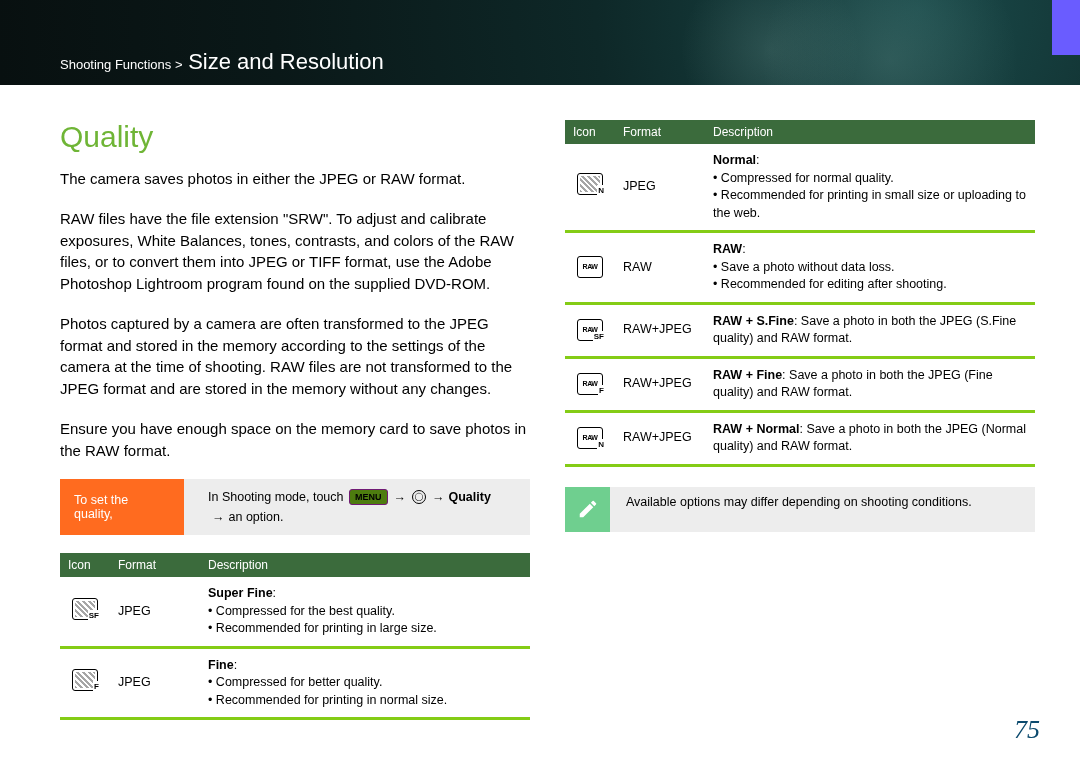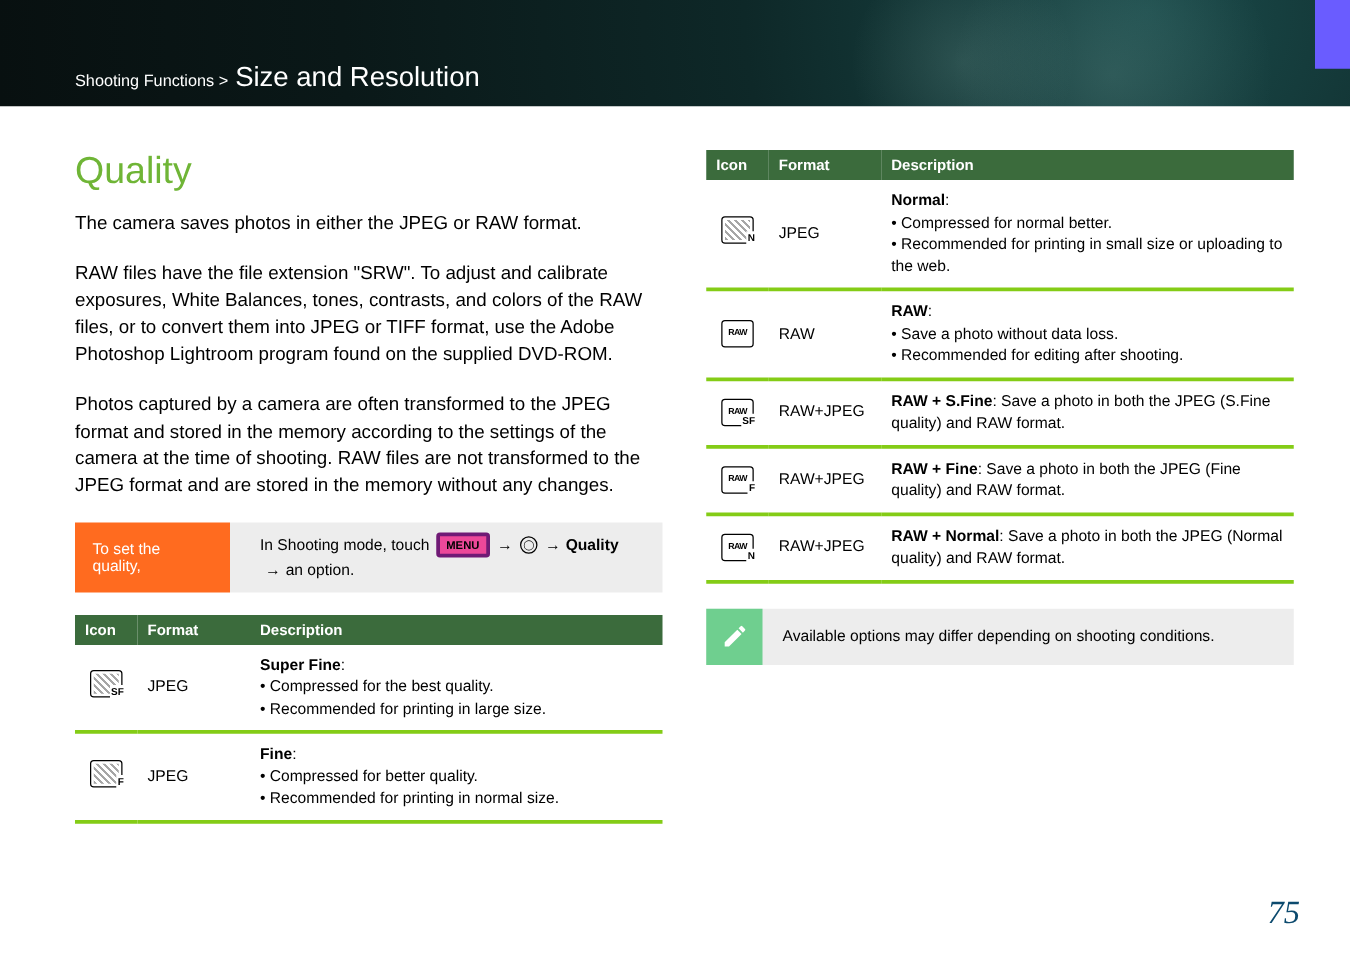--- a/index.html
+++ b/index.html
@@ -95,28 +95,28 @@
     background: #ededed;
     flex: 1;
     padding: 8px 24px;
     line-height: 1.5;
     display: flex;
     align-items: center;
     flex-wrap: wrap;
   }
   .menu-btn {
     display: inline-block;
-    border: 3px solid #701a75;
+    border: 1px solid #701a75;
     border-radius: 3px;
     padding: 0 5px;
     font-size: 9px;
     font-weight: bold;
     line-height: 14px;
     margin: 0 2px;
-    background: #ec4899;
+    background: #4d7c0f;
   }
   .cam-icon {
     display: inline-flex;
     width: 14px;
     height: 14px;
     border: 1px solid #000;
     border-radius: 50%;
     margin: 0 2px;
     align-items: center;
     justify-content: center;
@@ -128,21 +128,21 @@
   }
   table.q {
     width: 100%;
     border-collapse: collapse;
     font-size: 12.5px;
   }
   table.q thead th {
     background: #3b6b3c;
     color: #fff;
     text-align: left;
-    font-weight: bold;
+    font-weight: normal;
     padding: 5px 8px;
     font-size: 12px;
   }
   table.q td {
     padding: 8px 8px;
     border-bottom: 3px solid #84cc16;
     vertical-align: middle;
     line-height: 1.4;
   }
   table.q td.icon-cell {
@@ -195,21 +195,21 @@
     padding-left: 0;
   }
   .desc li::before {
     content: "• ";
   }
   .note-box {
     display: flex;
     background: #ededed;
     font-size: 12.5px;
     margin-top: 20px;
-    align-items: center;
+    align-items: flex-start;
   }
   .note-box .pen {
     width: 45px;
     height: 45px;
     background: #6fcf8f;
     color: #fff;
     display: flex;
     align-items: center;
     justify-content: center;
     font-size: 22px;
@@ -239,20 +239,21 @@
     <span class="title">Size and Resolution</span>
   </div>
 </div>
 
 <div class="content">
   <div class="col">
     <h1 class="quality">Quality</h1>
     <p class="para">The camera saves photos in either the JPEG or RAW format.</p>
     <p class="para">RAW files have the file extension "SRW". To adjust and calibrate exposures, White Balances, tones, contrasts, and colors of the RAW files, or to convert them into JPEG or TIFF format, use the Adobe Photoshop Lightroom program found on the supplied DVD-ROM.</p>
     <p class="para">Photos captured by a camera are often transformed to the JPEG format and stored in the memory according to the settings of the camera at the time of shooting. RAW files are not transformed to the JPEG format and are stored in the memory without any changes.</p>
+    <p class="para">Ensure you have enough space on the memory card to save photos in the RAW format.</p>
 
     <div class="set-box">
       <div class="orange">To set the quality,</div>
       <div class="gray">
         <span>In Shooting mode, touch</span>&nbsp;
         <span class="menu-btn">MENU</span>
         <span class="arrow">→</span>
         <span class="cam-icon">◯</span>
         <span class="arrow">→</span>
         <b>Quality</b>
@@ -303,21 +304,21 @@
           <th>Description</th>
         </tr>
       </thead>
       <tbody id="right-tbody">
           <tr>
             <td class="icon-cell"><span class="q-icon checker">
                 <span class="sub">N</span>
               </span></td>
             <td class="fmt-cell">JPEG</td>
             <td class="desc"><b>Normal</b>:<ul>
-                <li>Compressed for normal better.</li>
+                <li>Compressed for normal quality.</li>
                 <li>Recommended for printing in small size or uploading to the web.</li>
               </ul></td>
           </tr>
           <tr>
             <td class="icon-cell"><span class="q-icon">
                 <span class="txt">RAW</span>
               </span></td>
             <td class="fmt-cell">RAW</td>
             <td class="desc"><b>RAW</b>:<ul>
                 <li>Save a photo without data loss.</li>

